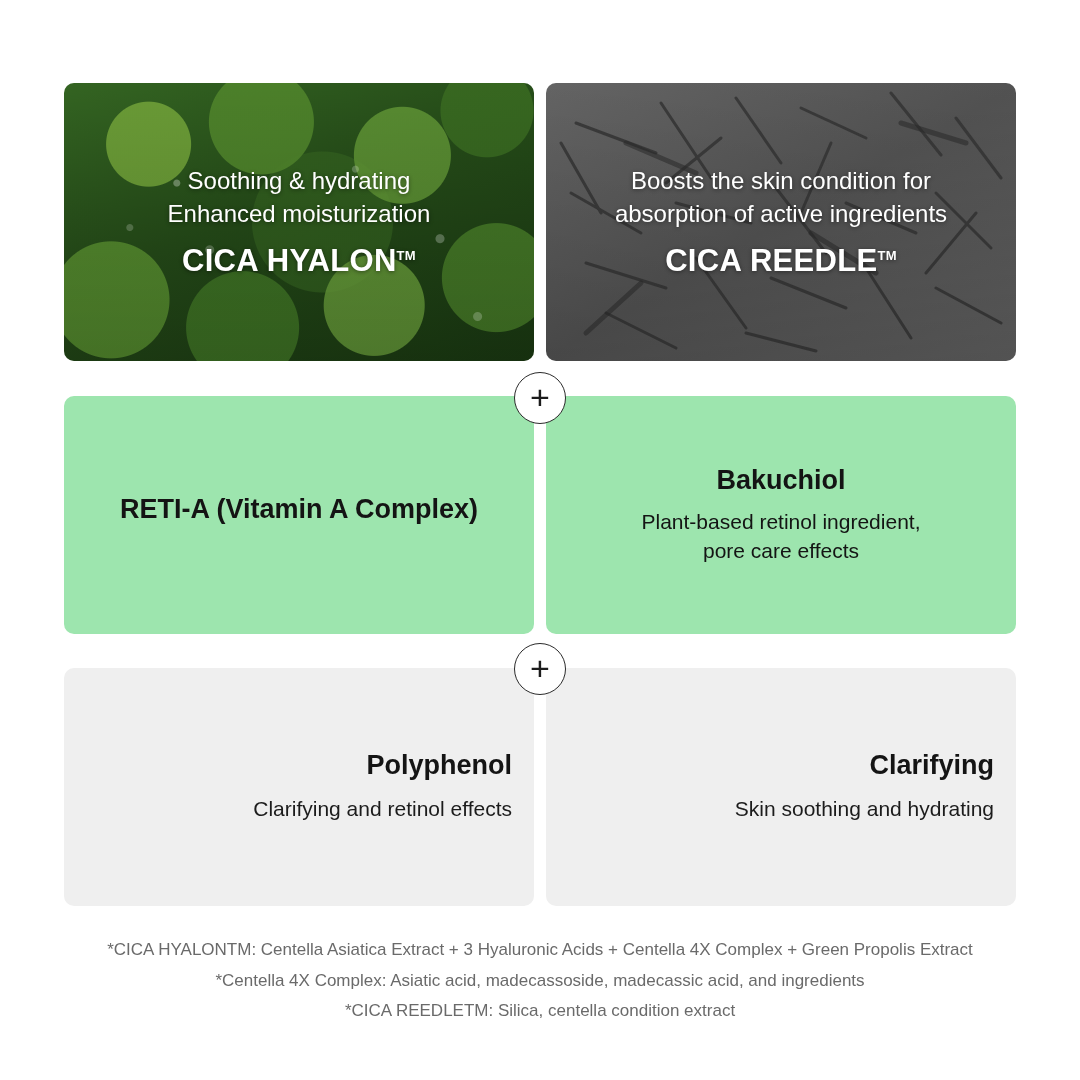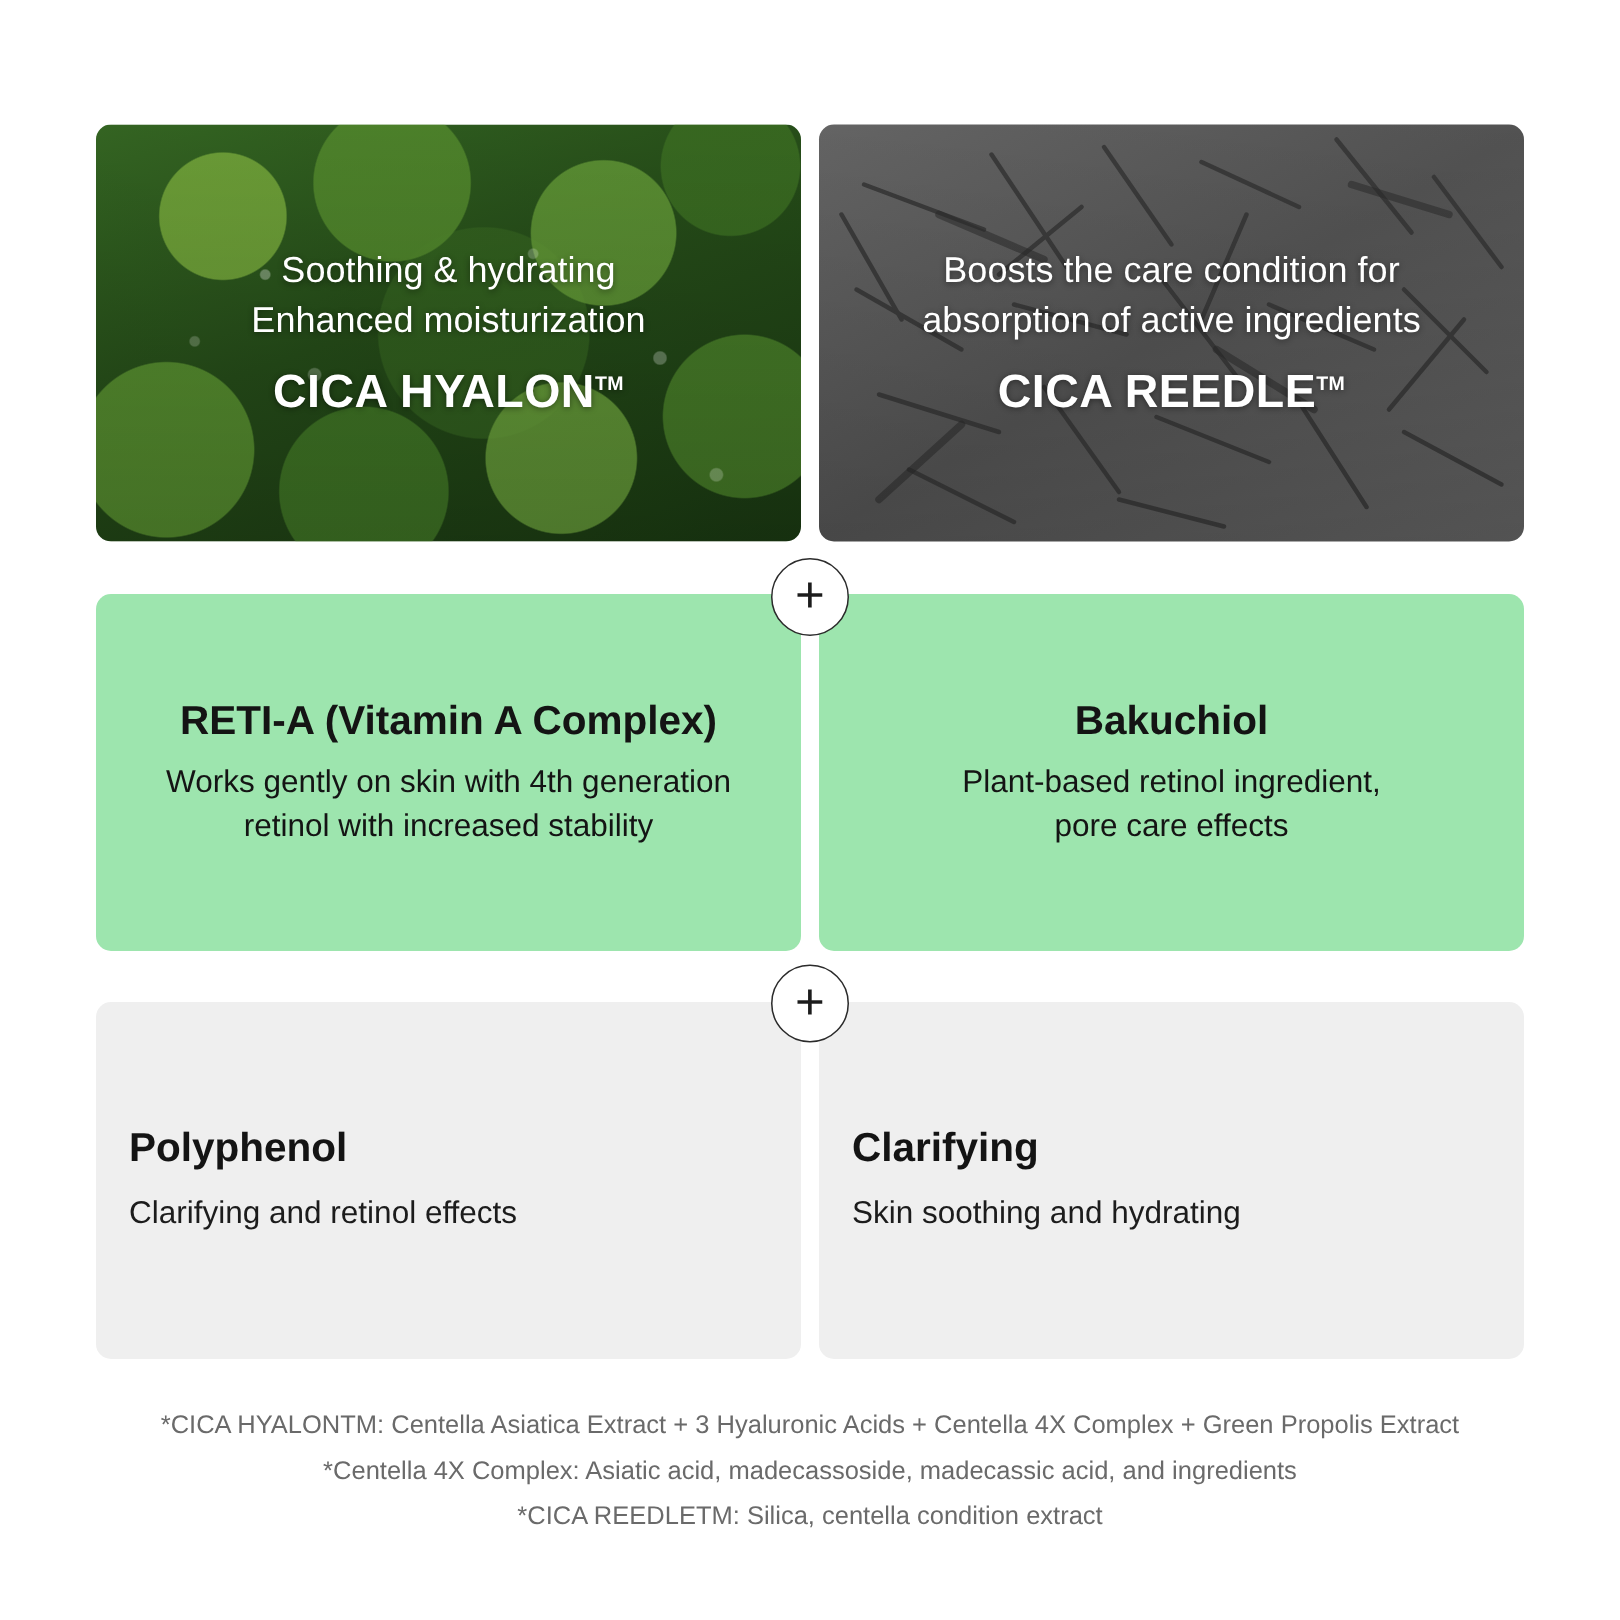--- a/index.html
+++ b/index.html
@@ -163,21 +163,21 @@
     display: flex;
     gap: 12px;
   }
   .grey-card {
     width: 470px;
     height: 238px;
     border-radius: 10px;
     background: #efefef;
     display: flex;
     flex-direction: column;
-    align-items: flex-start;
+    align-items: flex-end;
     justify-content: center;
     text-align: center;
     padding: 0 22px;
     box-sizing: border-box;
   }
   .grey-card .gtitle {
     font-size: 27px;
     font-weight: 700;
     color: #141414;
     margin: 0 0 14px 0;
@@ -279,43 +279,39 @@
         </g>
         <g stroke="#2f2f2f" stroke-width="5" fill="none" stroke-linecap="round" opacity="0.55">
           <path d="M80 60 L150 90"></path>
           <path d="M265 150 L330 190"></path>
           <path d="M355 40 L420 60"></path>
           <path d="M95 200 L40 250"></path>
         </g>
       </svg>
       <div class="card-text">
         <p class="sub">
-          <span>Boosts the care condition for</span><br>
+          <span>Boosts the skin condition for</span><br>
           <span>absorption of active ingredients</span>
         </p>
         <p class="title">
           <span>CICA REEDLE</span><sup>TM</sup>
         </p>
       </div>
     </div>
 
   </div>
 
   <div class="plus plus-1">
     <span>+</span>
   </div>
 
   <div class="row-green">
 
     <div class="green-card">
       <p class="gtitle">RETI-A (Vitamin A Complex)</p>
-      <p class="gdesc">
-        <span>Works gently on skin with 4th generation</span><br>
-        <span>retinol with increased stability</span>
-      </p>
     </div>
 
     <div class="green-card">
       <p class="gtitle">Bakuchiol</p>
       <p class="gdesc">
         <span>Plant-based retinol ingredient,</span><br>
         <span>pore care effects</span>
       </p>
     </div>
 

